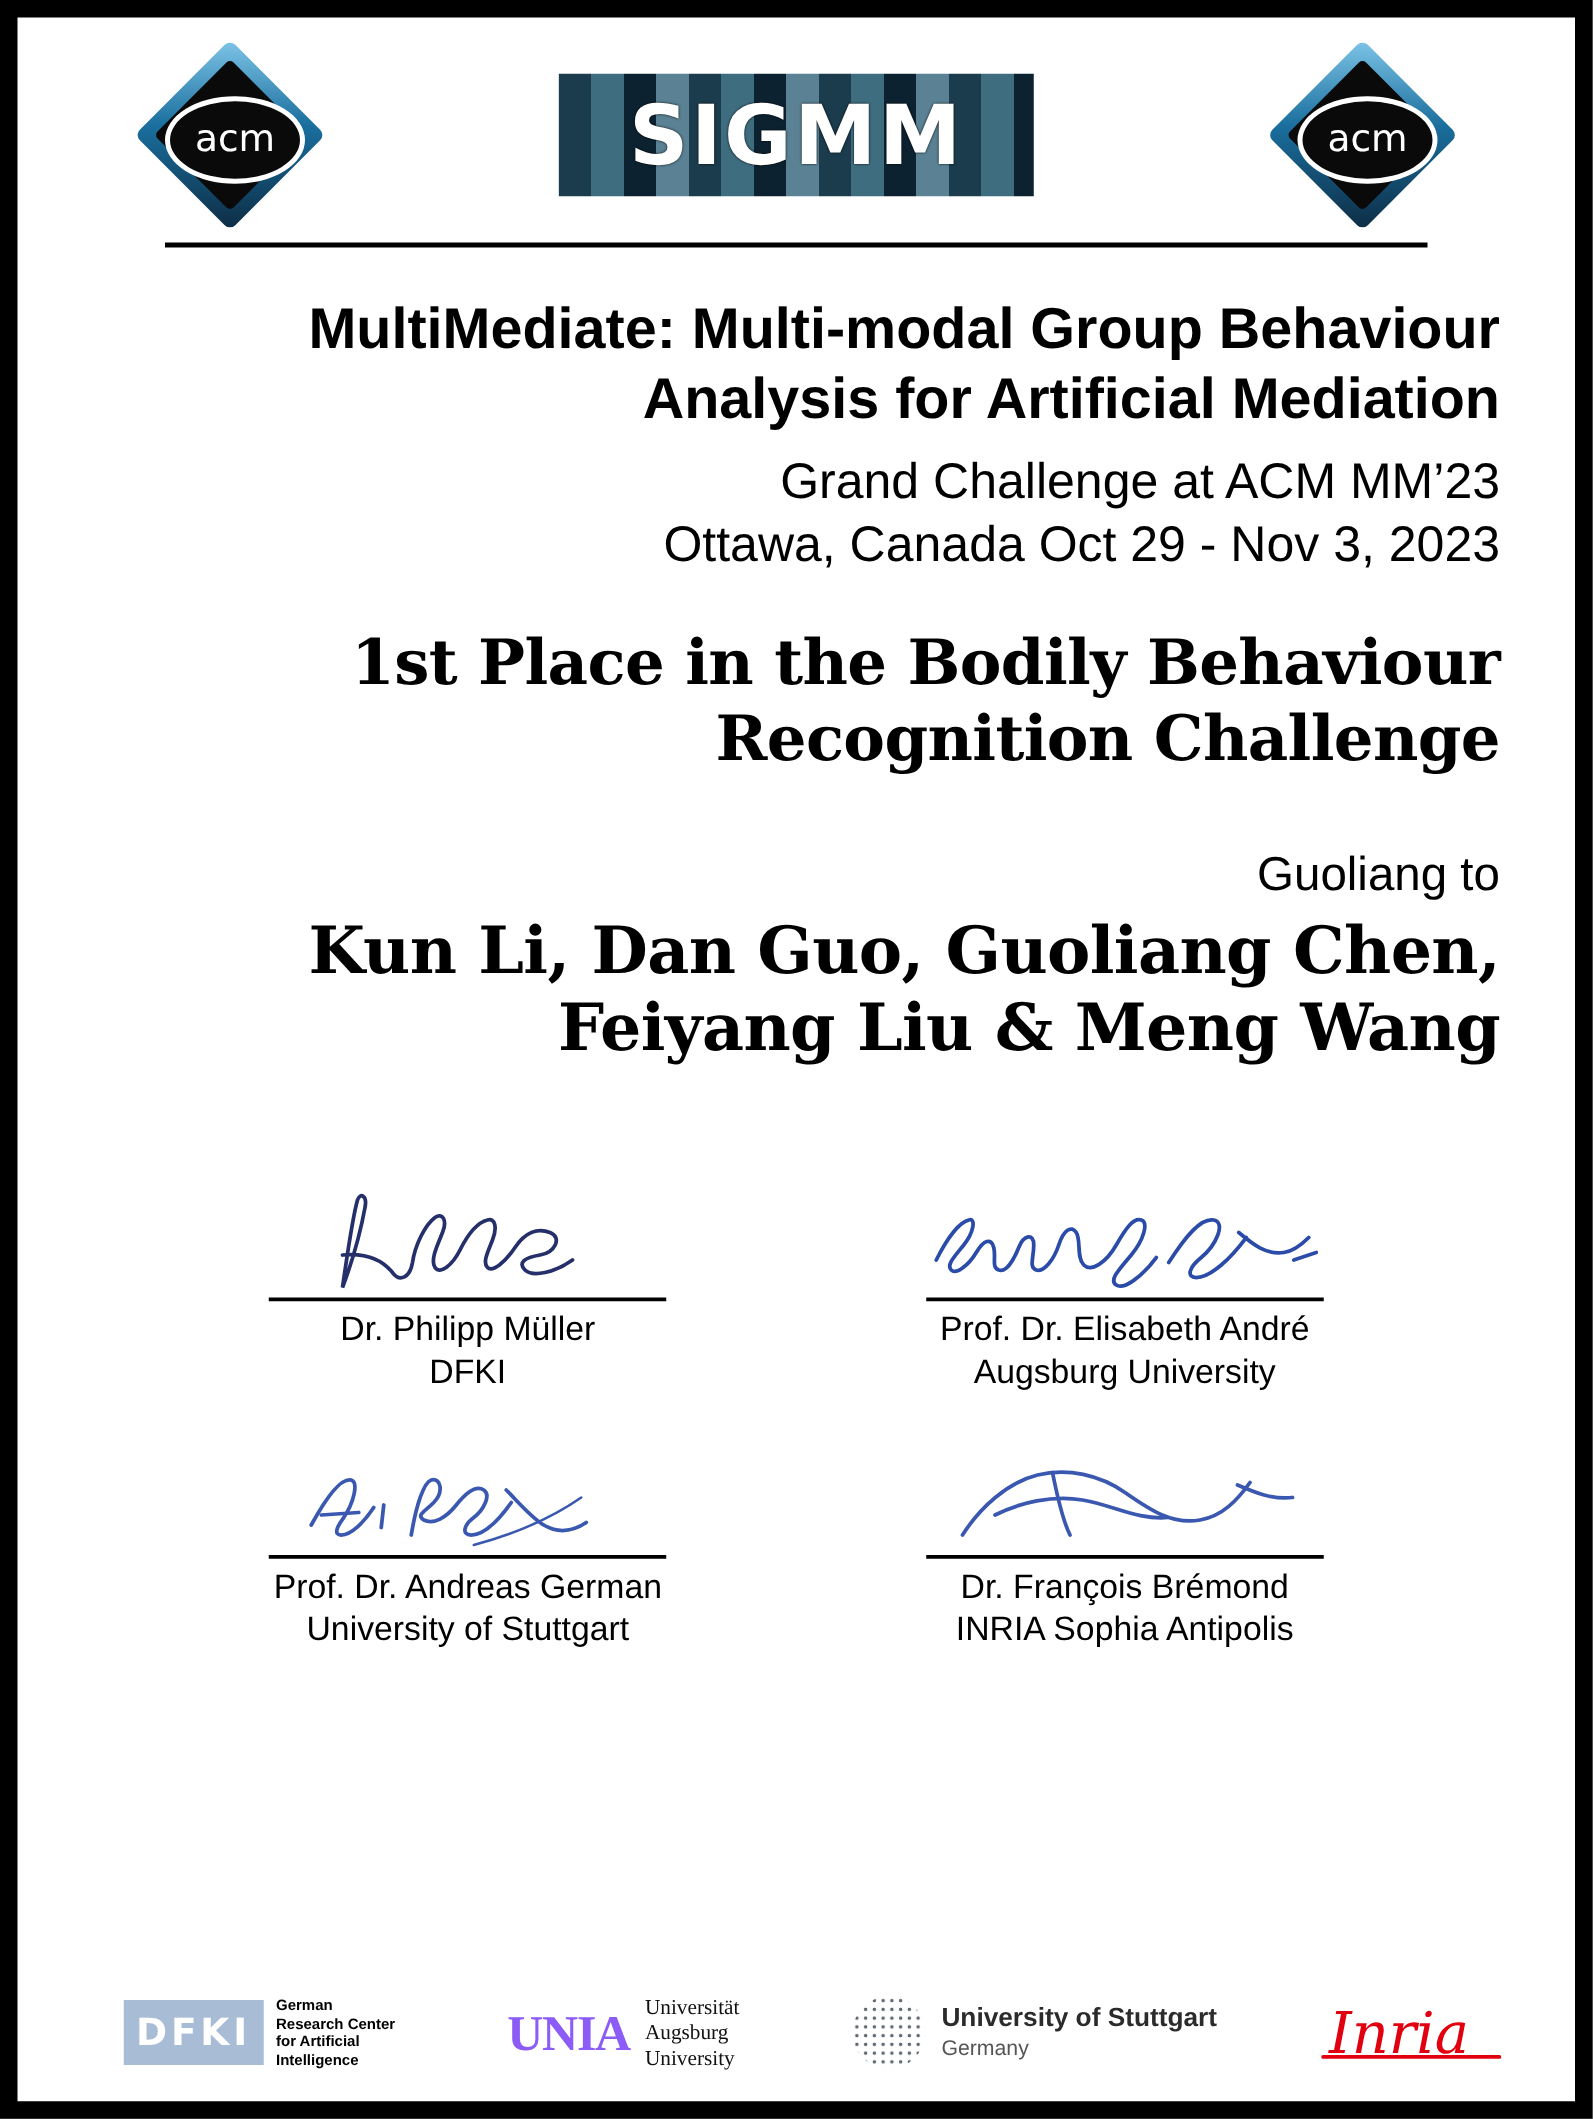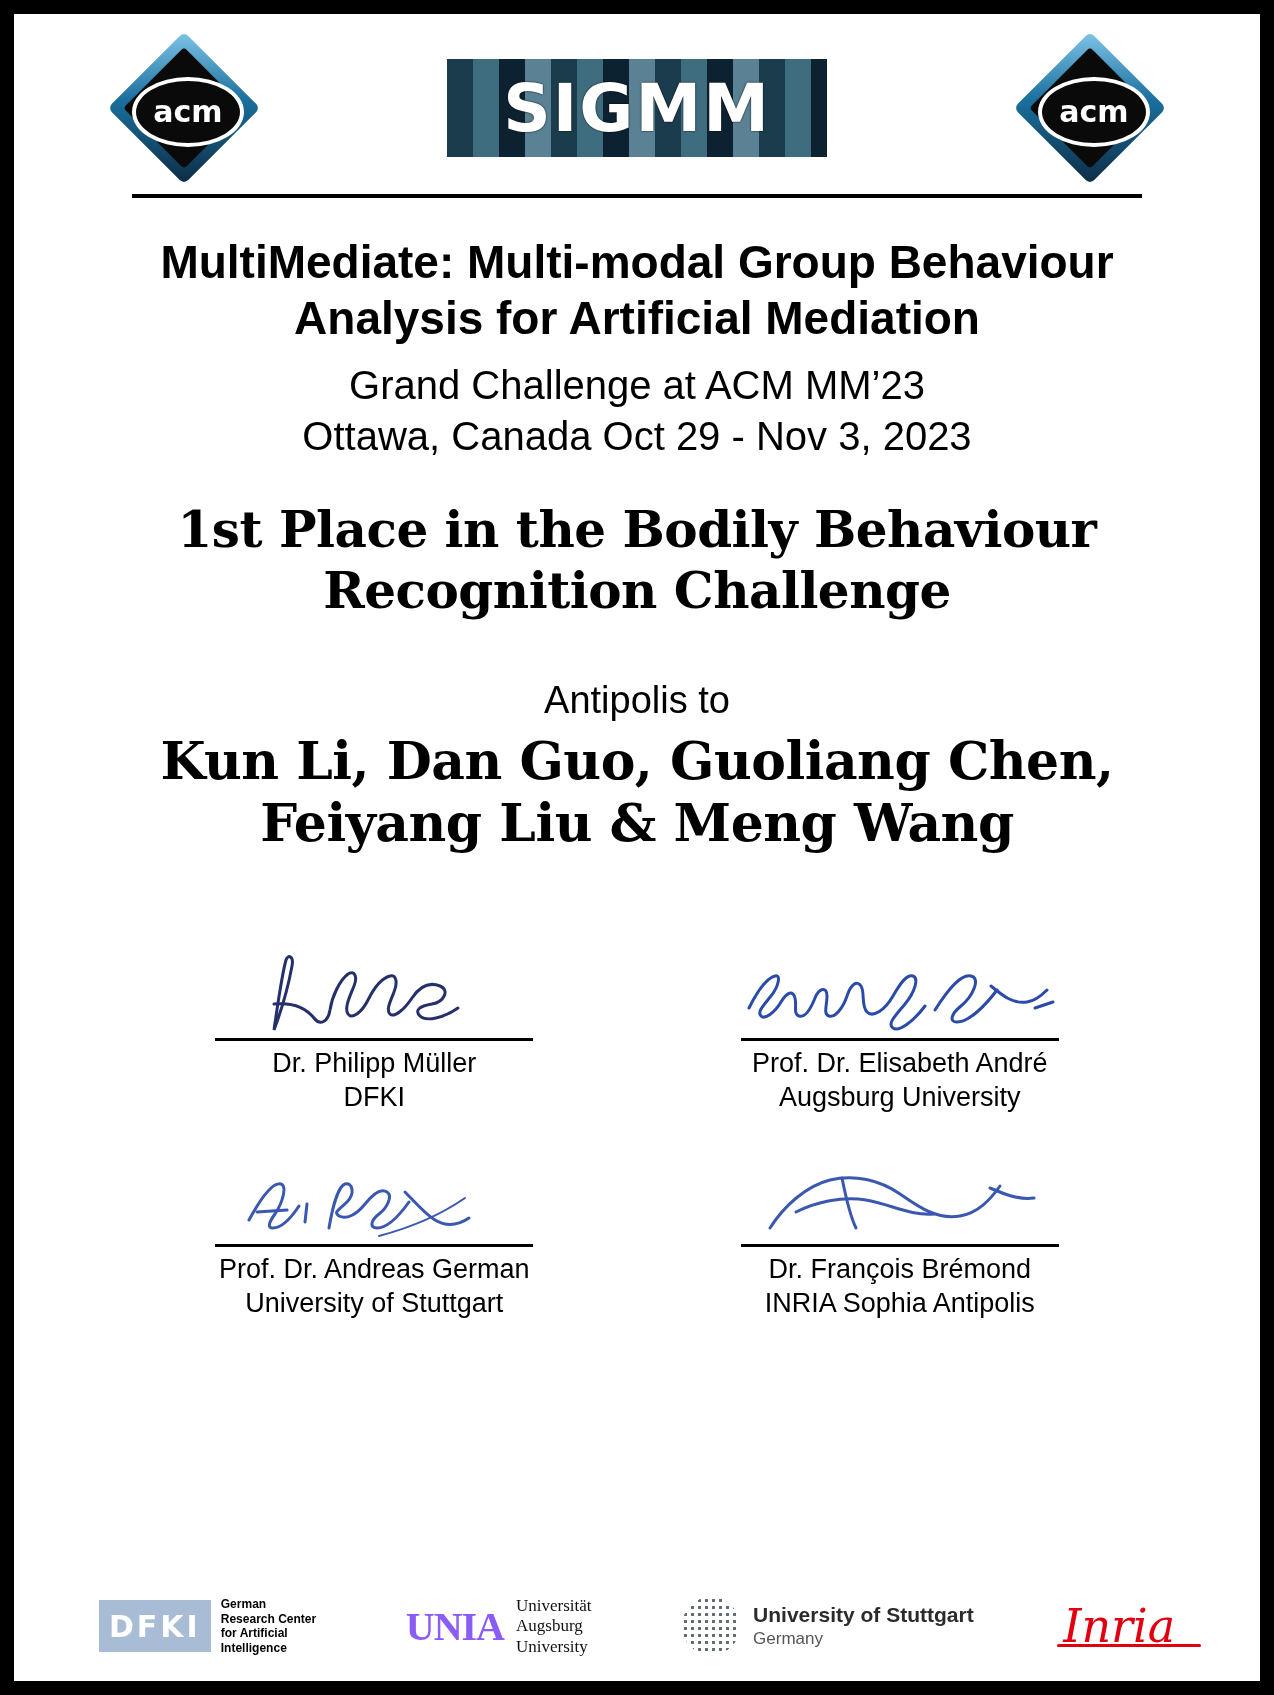--- a/index.html
+++ b/index.html
@@ -73,21 +73,21 @@
     border-radius: 50%;
     background: #0a0a0a;
     display: flex;
     align-items: center;
     justify-content: center;
   }
   .acm-text {
     color: #ffffff;
     font-family: "DejaVu Sans", sans-serif;
     font-size: 30px;
-    font-weight: 700;
+    font-weight: 400;
     letter-spacing: 0px;
     line-height: 1;
   }
   .sigmm-logo {
     width: 380px;
     height: 98px;
     background:
       repeating-linear-gradient(90deg,
         #1b3c4d 0px, #1b3c4d 26px,
         #3f6d80 26px, #3f6d80 52px,
@@ -108,21 +108,21 @@
     text-shadow: 0 0 2px #000;
   }
   .divider {
     width: 1010px;
     height: 4px;
     background: #000;
     margin: 10px auto 0 auto;
   }
   
   .title-block {
-    text-align: center;
+    text-align: right;
     padding: 36px 60px 0 60px;
   }
   .main-title {
     font-family: "Liberation Sans", sans-serif;
     font-weight: bold;
     font-size: 46px;
     line-height: 1.22;
     color: #000;
     margin: 0;
   }
@@ -334,21 +334,21 @@
 
   <div class="divider"></div>
 
   <div class="title-block">
     <h1 class="main-title">MultiMediate: Multi-modal Group Behaviour Analysis for Artificial Mediation</h1>
     <div class="subtitle">Grand Challenge at ACM MM’23</div>
     <div class="subtitle" style="margin-top:0">Ottawa, Canada Oct 29 - Nov 3, 2023</div>
 
     <h2 class="award-title">1st Place in the Bodily Behaviour Recognition Challenge</h2>
 
-    <div class="presented-to">Antipolis to</div>
+    <div class="presented-to">Guoliang to</div>
     <div class="recipients">Kun Li, Dan Guo, Guoliang Chen, Feiyang Liu &amp; Meng Wang</div>
   </div>
 
   <div class="signatures">
 
     <div class="sig-cell">
       <div class="sig-mark">
         <svg width="260" height="86" viewBox="0 0 260 86">
           <path d="M30 78 C34 50 38 22 42 8 C44 2 50 4 48 14 C44 36 36 62 30 78 Z" fill="none" stroke="#25306b" stroke-width="3"></path>
           <path d="M30 52 C50 50 62 56 70 66 C76 74 84 70 86 58 C88 44 96 28 104 22

